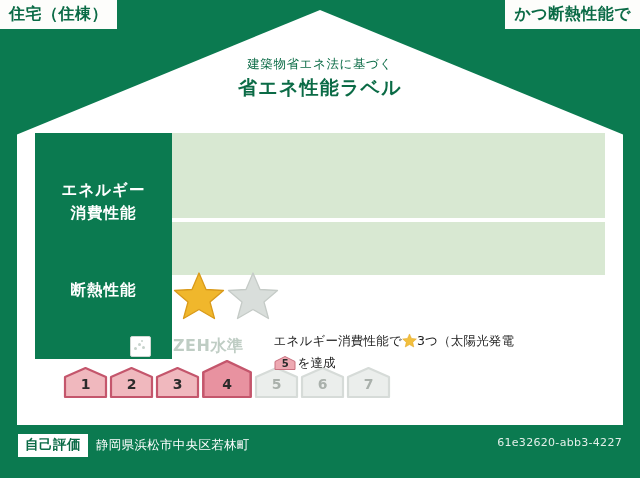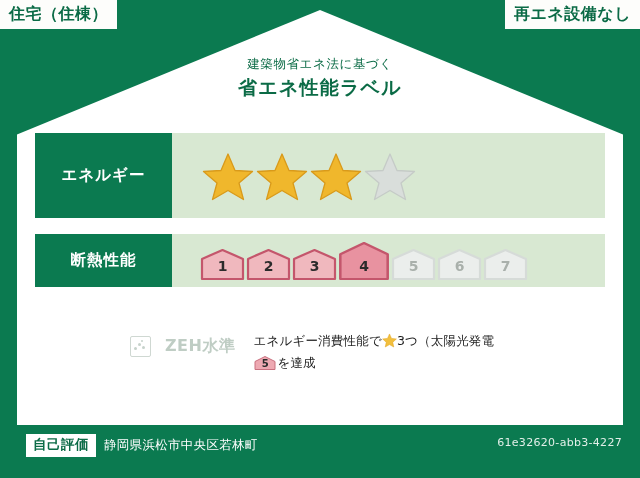--- a/index.html
+++ b/index.html
@@ -66,21 +66,22 @@
   .rows{
     position:absolute;
     left:35px; right:35px; top:133px;
     z-index:5;
   }
   .row{
     display:flex;
     align-items:stretch;
     background:#d8e8d2;
     height:85px;
-    margin-bottom:16px;
+    margin-bottom:4px;
+    flex-direction:column;
   }
   .row-label{
     width:137px;
     flex:0 0 137px;
     background:#0b7a50;
     color:#ffffff;
     font-weight:bold;
     font-size:15.5px;
     letter-spacing:1px;
     display:flex;
@@ -129,21 +130,21 @@
   .zeh-row{
     position:absolute;
     left:35px;right:35px;top:330px;
     display:flex;
     align-items:flex-start;
     z-index:5;
   }
   .zeh-badge{
     display:flex;
     align-items:center;
-    gap:14px;
+    gap:22px;
     flex:0 0 auto;
     padding-top:6px;
     margin-left:95px;
   }
   .zeh-icon{
     width:19px;height:19px;
     border:1.4px solid #cfd8d2;
     border-radius:2px;
     position:relative;
     background:#fff;
@@ -154,21 +155,21 @@
     border-radius:50%;
   }
   .zeh-text{
     color:#bfcdc4;
     font-weight:bold;
     font-size:16px;
     letter-spacing:.5px;
   }
   .zeh-desc{
     flex:1 1 auto;
-    margin-left:18px;
+    margin-left:30px;
     font-size:12.5px;
     color:#1d1d1d;
     line-height:1.72;
     letter-spacing:.2px;
   }
   .inline-star{
     display:inline-block;
     vertical-align:-3px;
     width:15px;height:15px;
   }
@@ -182,21 +183,21 @@
   .inline-house .num{
     position:absolute;inset:0;
     display:flex;align-items:center;justify-content:center;
     font-size:10px;font-weight:bold;color:#2b2b2b;
     padding-top:2px;
   }
 
   
   .footer{
     position:absolute;
-    left:8px;right:0;bottom:0;height:54px;
+    left:0;right:0;bottom:0;height:54px;
     z-index:6;
     color:#ffffff;
   }
   .foot-left{
     position:absolute;
     left:18px;top:10px;
     display:flex;align-items:center;gap:8px;
   }
   .self-badge{
     background:#ffffff;
@@ -221,32 +222,33 @@
   .eval-id{font-size:11px;letter-spacing:.3px;margin-top:4px;color:#e2efe8;}
 </style>
 </head>
 <body>
 
 <div class="label">
 
   <div class="roof"></div>
 
   <div class="tag tag-left">住宅（住棟）</div>
-  <div class="tag tag-right">再エネ設備なし</div>
+  <div class="tag tag-right">かつ断熱性能で</div>
 
   <div class="title-wrap">
     <div class="title-sub">建築物省エネ法に基づく</div>
     <div class="title-main">省エネ性能ラベル</div>
   </div>
 
   <div class="rows">
 
     <div class="row">
       <div class="row-label">
         <span>エネルギー</span>
+        <span>消費性能</span>
       </div>
       <div class="row-body">
         <div class="stars" id="stars">
             <svg class="star" viewBox="0 0 52 50">
               <polygon points="26,3 33,19.5 50.5,20.5 37,32 41.5,48.5 26,39.5 10.5,48.5 15,32 1.5,20.5 19,19.5" fill="#f0b72c" stroke="#d99a1a" stroke-width="1.3" stroke-linejoin="round"></polygon>
             </svg>
             <svg class="star" viewBox="0 0 52 50">
               <polygon points="26,3 33,19.5 50.5,20.5 37,32 41.5,48.5 26,39.5 10.5,48.5 15,32 1.5,20.5 19,19.5" fill="#f0b72c" stroke="#d99a1a" stroke-width="1.3" stroke-linejoin="round"></polygon>
             </svg>
             <svg class="star" viewBox="0 0 52 50">

